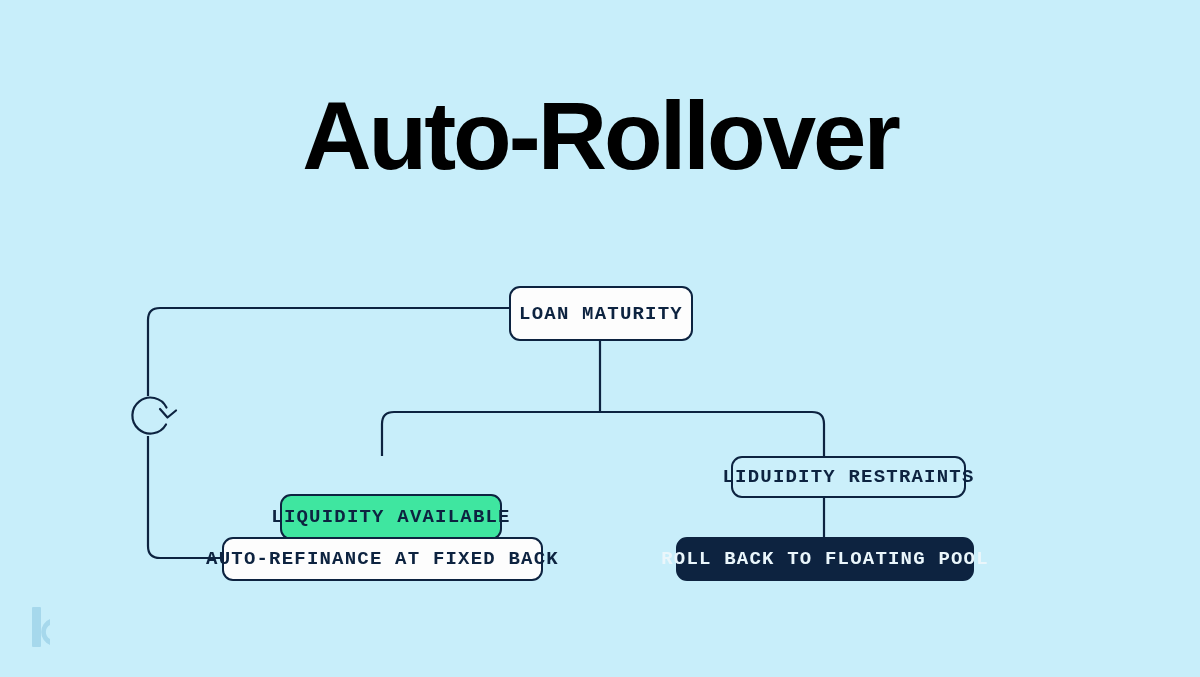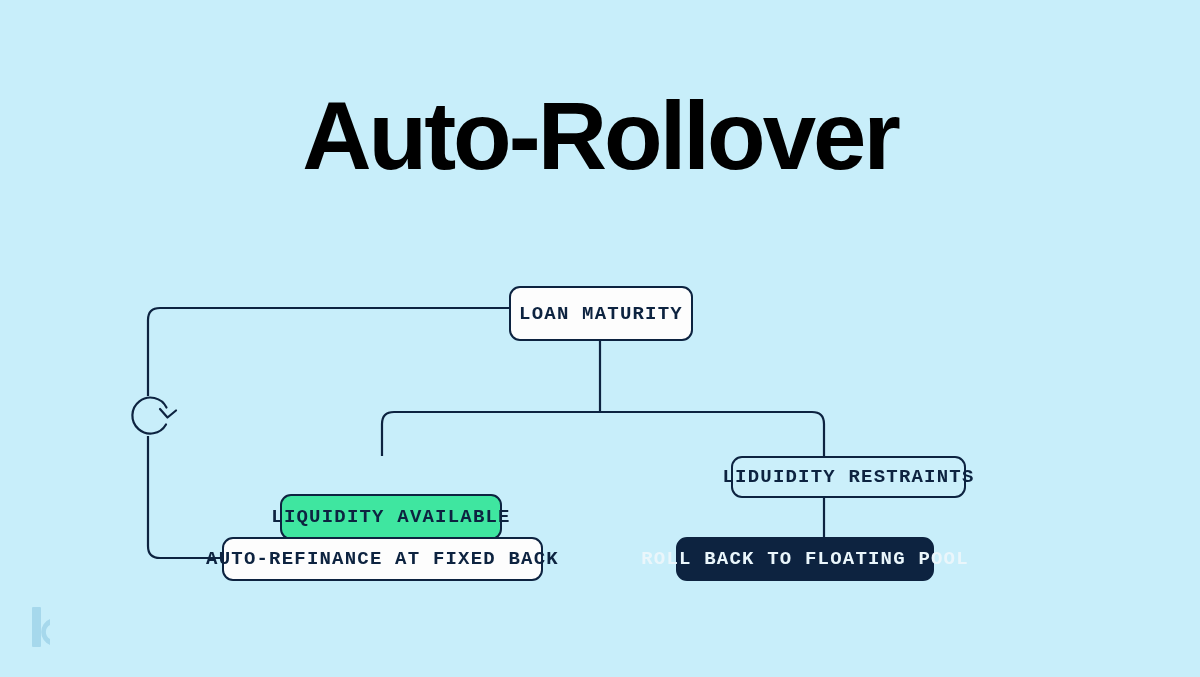--- a/index.html
+++ b/index.html
@@ -59,21 +59,21 @@
   }
   .node-white  { background: #FDFDFD; }
   .node-green  { background: #3FE6A0; }
   .node-clear  { background: rgba(255,255,255,0.06); }
   .node-navy   { background: #0D2340; color: #EAF6FB; border-color: #0D2340; }
 
   #node-loan-maturity      { left: 509px; top: 286px; width: 184px; height: 55px; }
   #node-liquidity-available{ left: 280px; top: 456px; width: 222px; height: 46px; margin-top: 38px; }
   #node-liquidity-restraints{ left: 731px; top: 456px; width: 235px; height: 42px; }
   #node-auto-refinance     { left: 222px; top: 537px; width: 321px; height: 44px; }
-  #node-roll-back          { left: 676px; top: 537px; width: 258px; height: 44px; }
+  #node-roll-back          { left: 676px; top: 537px; width: 298px; height: 44px; }
 
   
   #logo {
     position: absolute;
     left: 26px;
     top: 603px;
     width: 48px;
     height: 48px;
     z-index: 2;
   }

